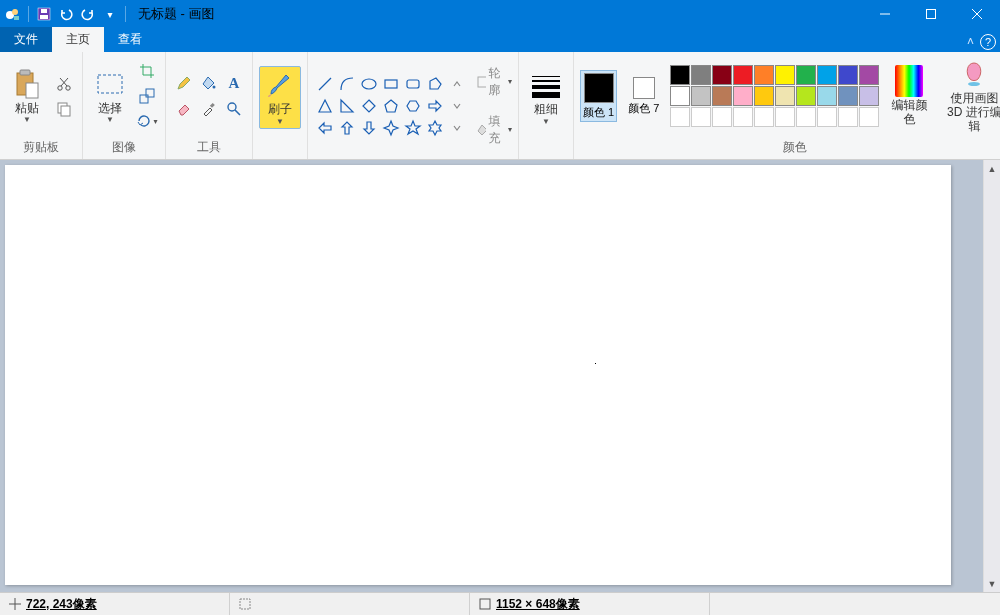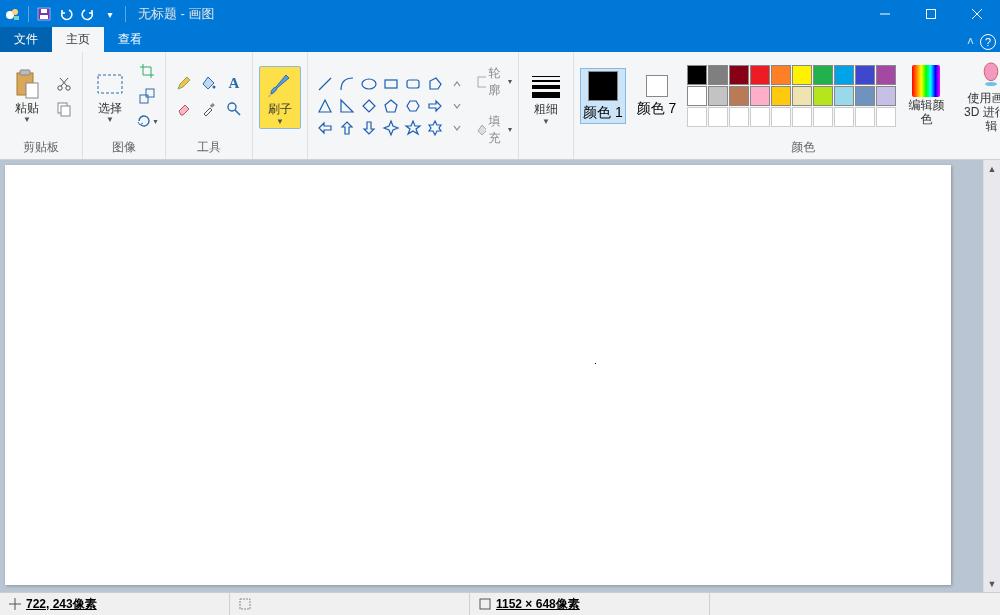--- a/index.html
+++ b/index.html
@@ -2,21 +2,21 @@
 <html><head>
 <meta charset="utf-8">
 <style>
 * { margin: 0; padding: 0; box-sizing: border-box; font-family: "Microsoft YaHei", "Segoe UI", sans-serif; }
 body { width: 1000px; height: 615px; overflow: hidden; background: #fff; font-size: 12px; }
 
 .titlebar { height: 28px; background: #0078d7; color: #fff; display: flex; align-items: center; justify-content: space-between; }
 .titlebar-left { display: flex; align-items: center; gap: 4px; padding: 0 4px; }
 .qat-btn { width: 18px; height: 18px; display: flex; align-items: center; justify-content: center; cursor: pointer; }
 .qat-sep { width: 1px; height: 16px; background: rgba(255,255,255,0.35); margin: 0 2px; }
-.title-text { color: #e5e5e5; font-size: 13px; margin-left: 6px; }
+.title-text { color: #000000; font-size: 13px; margin-left: 6px; }
 .win-controls { display: flex; height: 100%; }
 .win-btn { width: 46px; height: 100%; display: flex; align-items: center; justify-content: center; cursor: pointer; }
 
 .tabbar { height: 24px; background: #0078d7; display: flex; align-items: flex-end; position: relative; }
 .tab { padding: 4px 14px; font-size: 12px; cursor: pointer; color: #fff; }
 .tab.file { background: #0063b1; color: #fff; }
 .tab.active { background: #f5f6f7; color: #333; }
 .tabbar-right { position: absolute; right: 4px; bottom: 2px; display: flex; align-items: center; gap: 6px; }
 .help-icon { width: 16px; height: 16px; border-radius: 50%; background: #0078d7; color: #fff; font-size: 11px; display: flex; align-items: center; justify-content: center; border: 1px solid #fff; }
 
@@ -38,21 +38,21 @@
 .shape-cell { width: 22px; height: 22px; display: flex; align-items: center; justify-content: center; cursor: pointer; }
 .shape-cell svg { stroke: #1a5fb4; fill: none; stroke-width: 1.2; }
 
 .shape-side { display: flex; flex-direction: column; gap: 14px; margin-left: 4px; font-size: 12px; color: #888; }
 .shape-side-row { display: flex; align-items: center; gap: 3px; cursor: default; }
 
 .stroke-panel { display: flex; flex-direction: column; gap: 3px; margin-top: 4px; }
 .stroke-line { width: 28px; background: #000; }
 
 .swatch-box { width: 30px; height: 30px; border: 1px solid #888; }
-.swatch-wrap { display: flex; flex-direction: column; align-items: center; font-size: 14px; line-height: 1.15; cursor: pointer; padding: 2px; border: 1px solid transparent; }
+.swatch-wrap { display: flex; flex-direction: column; align-items: center; font-size: 11px; line-height: 1.15; cursor: pointer; padding: 2px; border: 1px solid transparent; }
 .swatch-wrap.sel { background: #cce4f7; border-color: #8ab9e0; }
 
 .palette { display: grid; grid-template-columns: repeat(10, 20px); grid-auto-rows: 20px; gap: 1px; }
 .pal-cell { width: 20px; height: 20px; border: 1px solid #888; cursor: pointer; }
 
 .rainbow { width: 28px; height: 32px; background: linear-gradient(90deg,#f00,#ff8000,#ff0,#0f0,#0ff,#00f,#f0f); border-radius: 2px; }
 
 .canvas-area { height: 432px; background: #bac5d3; position: relative; overflow: hidden; }
 .canvas { position: absolute; left: 5px; top: 5px; width: 946px; height: 420px; background: #fff; box-shadow: 1px 1px 3px rgba(0,0,0,0.25); }
 .canvas-dot { position: absolute; left: 590px; top: 198px; width: 1px; height: 1px; background: #000; }

